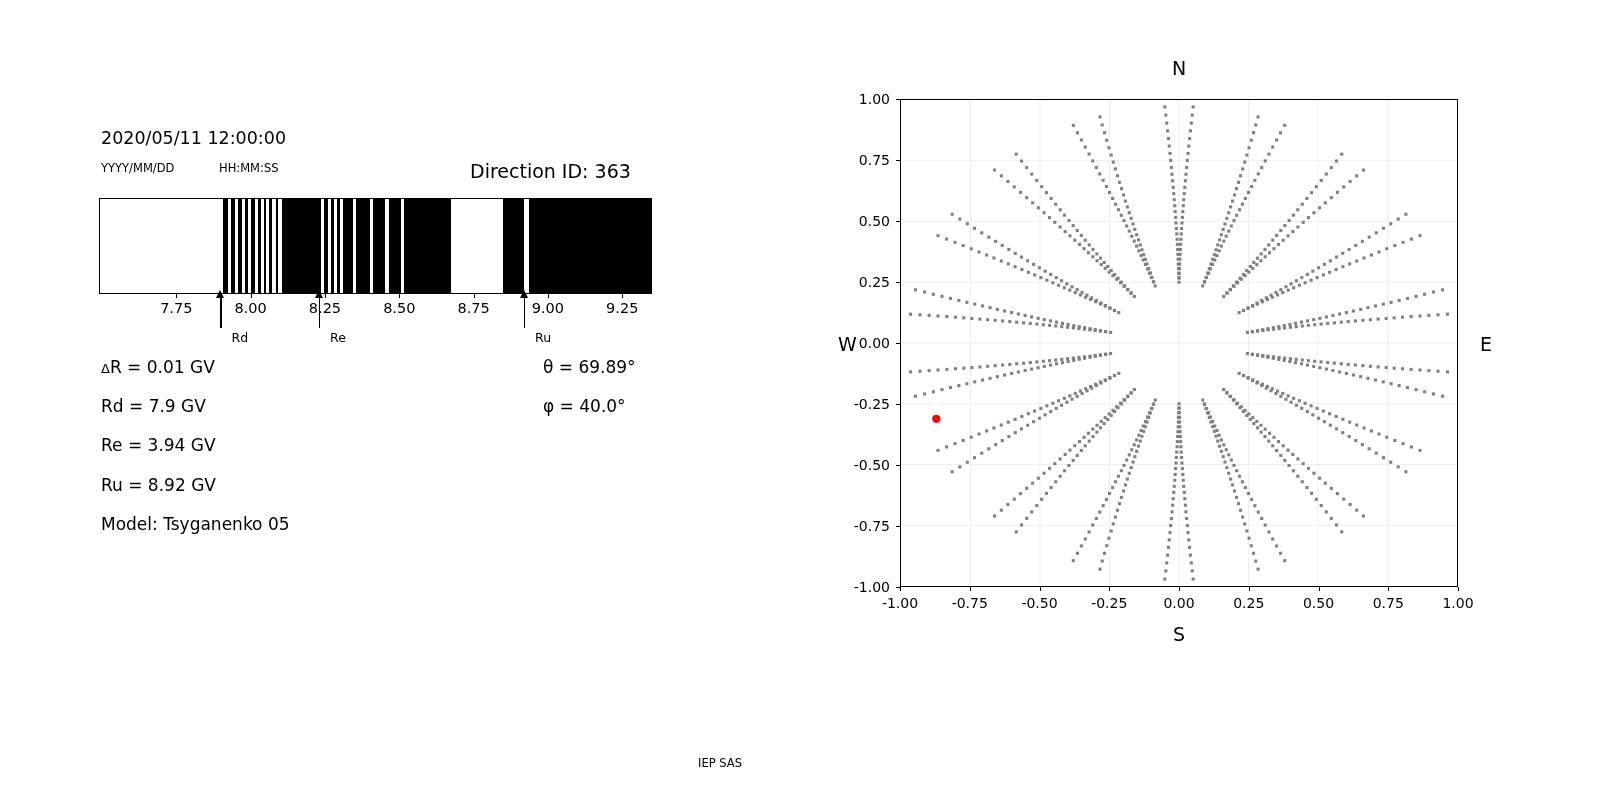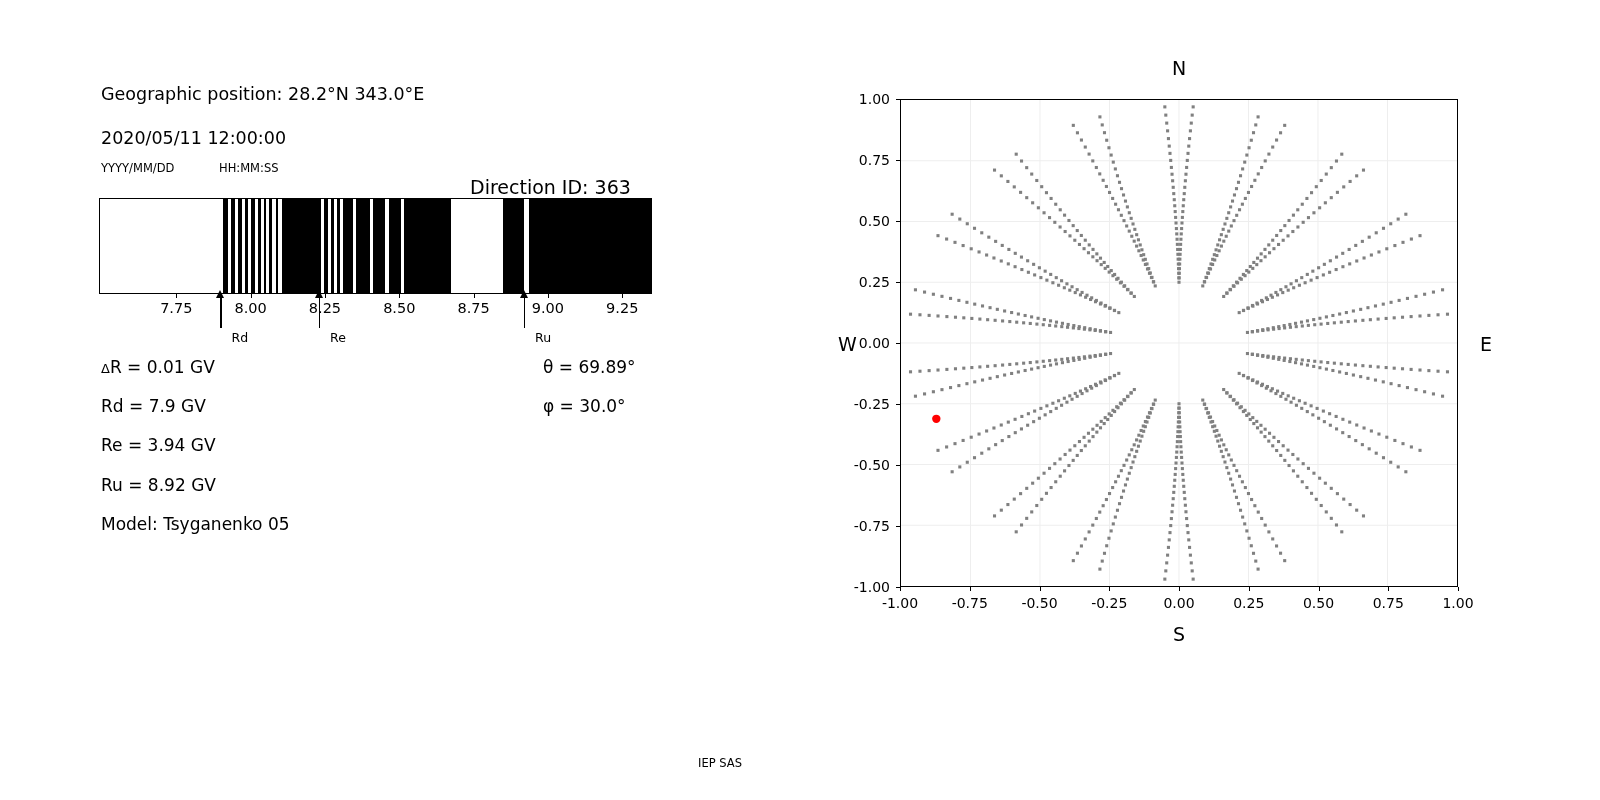--- a/index.html
+++ b/index.html
@@ -14,21 +14,21 @@
   }
   #root { position: relative; width: 1600px; height: 800px; }
 
   
   #left-panel { position: absolute; left: 0; top: 0; width: 760px; height: 670px; }
 
   .hdr-geo   { position: absolute; left: 101px; top: 84px;  font-size: 17.5px; white-space: nowrap; }
   .hdr-date  { position: absolute; left: 101px; top: 128px; font-size: 17.5px; white-space: nowrap; }
   .hdr-fmt-d { position: absolute; left: 101px; top: 161px; font-size: 11.5px; white-space: nowrap; }
   .hdr-fmt-t { position: absolute; left: 219px; top: 161px; font-size: 11.5px; white-space: nowrap; }
-  .hdr-dirid { position: absolute; left: 470px; top: 160px; font-size: 19px;  white-space: nowrap; margin-top: 16px; }
+  .hdr-dirid { position: absolute; left: 470px; top: 160px; font-size: 19px;  white-space: nowrap; }
 
   
   #penumbra-wrap {
     position: absolute; left: 99px; top: 198px;
     width: 553px; height: 96px;
     border: 1.3px solid #000;
     background: #ffffff;
     overflow: hidden;
   }
   #penumbra-canvas { position: absolute; left: 0; top: 0; width: 100%; height: 100%; }
@@ -101,21 +101,20 @@
     text-align: center; font-size: 11.5px; color: #000;
   }
 </style>
 </head>
 <body>
 
 <div id="root">
 
   <div id="left-panel">
 
-    <div class="hdr-geo">Geographic position: 28.2°N 343.0°E</div>
     <div class="hdr-date">2020/05/11 12:00:00</div>
     <div class="hdr-fmt-d">YYYY/MM/DD</div>
     <div class="hdr-fmt-t">HH:MM:SS</div>
     <div class="hdr-dirid">Direction ID: 363</div>
 
     <div id="penumbra-wrap">
       <div id="penumbra-canvas">
           <div class="pen-band" style="left: 123.384px; width: 4.45968px; background: rgb(0, 0, 0);"></div>
           <div class="pen-band" style="left: 131.115px; width: 3.86505px; background: rgb(0, 0, 0);"></div>
           <div class="pen-band" style="left: 138.25px; width: 3.56774px; background: rgb(0, 0, 0);"></div>
@@ -173,21 +172,21 @@
 
     <div class="param" style="left:101px; top:357px;">
       <span class="sub">Δ</span><span>R = 0.01 GV</span>
     </div>
     <div class="param" style="left:101px; top:396px;">Rd = 7.9 GV</div>
     <div class="param" style="left:101px; top:435px;">Re = 3.94 GV</div>
     <div class="param" style="left:101px; top:475px;">Ru = 8.92 GV</div>
     <div class="param" style="left:101px; top:514px;">Model: Tsyganenko 05</div>
 
     <div class="param" style="left:543px; top:357px;">θ = 69.89°</div>
-    <div class="param" style="left:543px; top:396px;">φ = 30.0°</div>
+    <div class="param" style="left:543px; top:396px;">φ = 40.0°</div>
   </div>
 
   <div id="right-panel">
     <div class="compass" id="compass-n">N</div>
     <div class="compass" id="compass-s">S</div>
     <div class="compass" id="compass-w">W</div>
     <div class="compass" id="compass-e">E</div>
 
     <div id="sky-axes">
       <svg id="sky-svg" viewBox="0 0 558 488" preserveAspectRatio="none">

